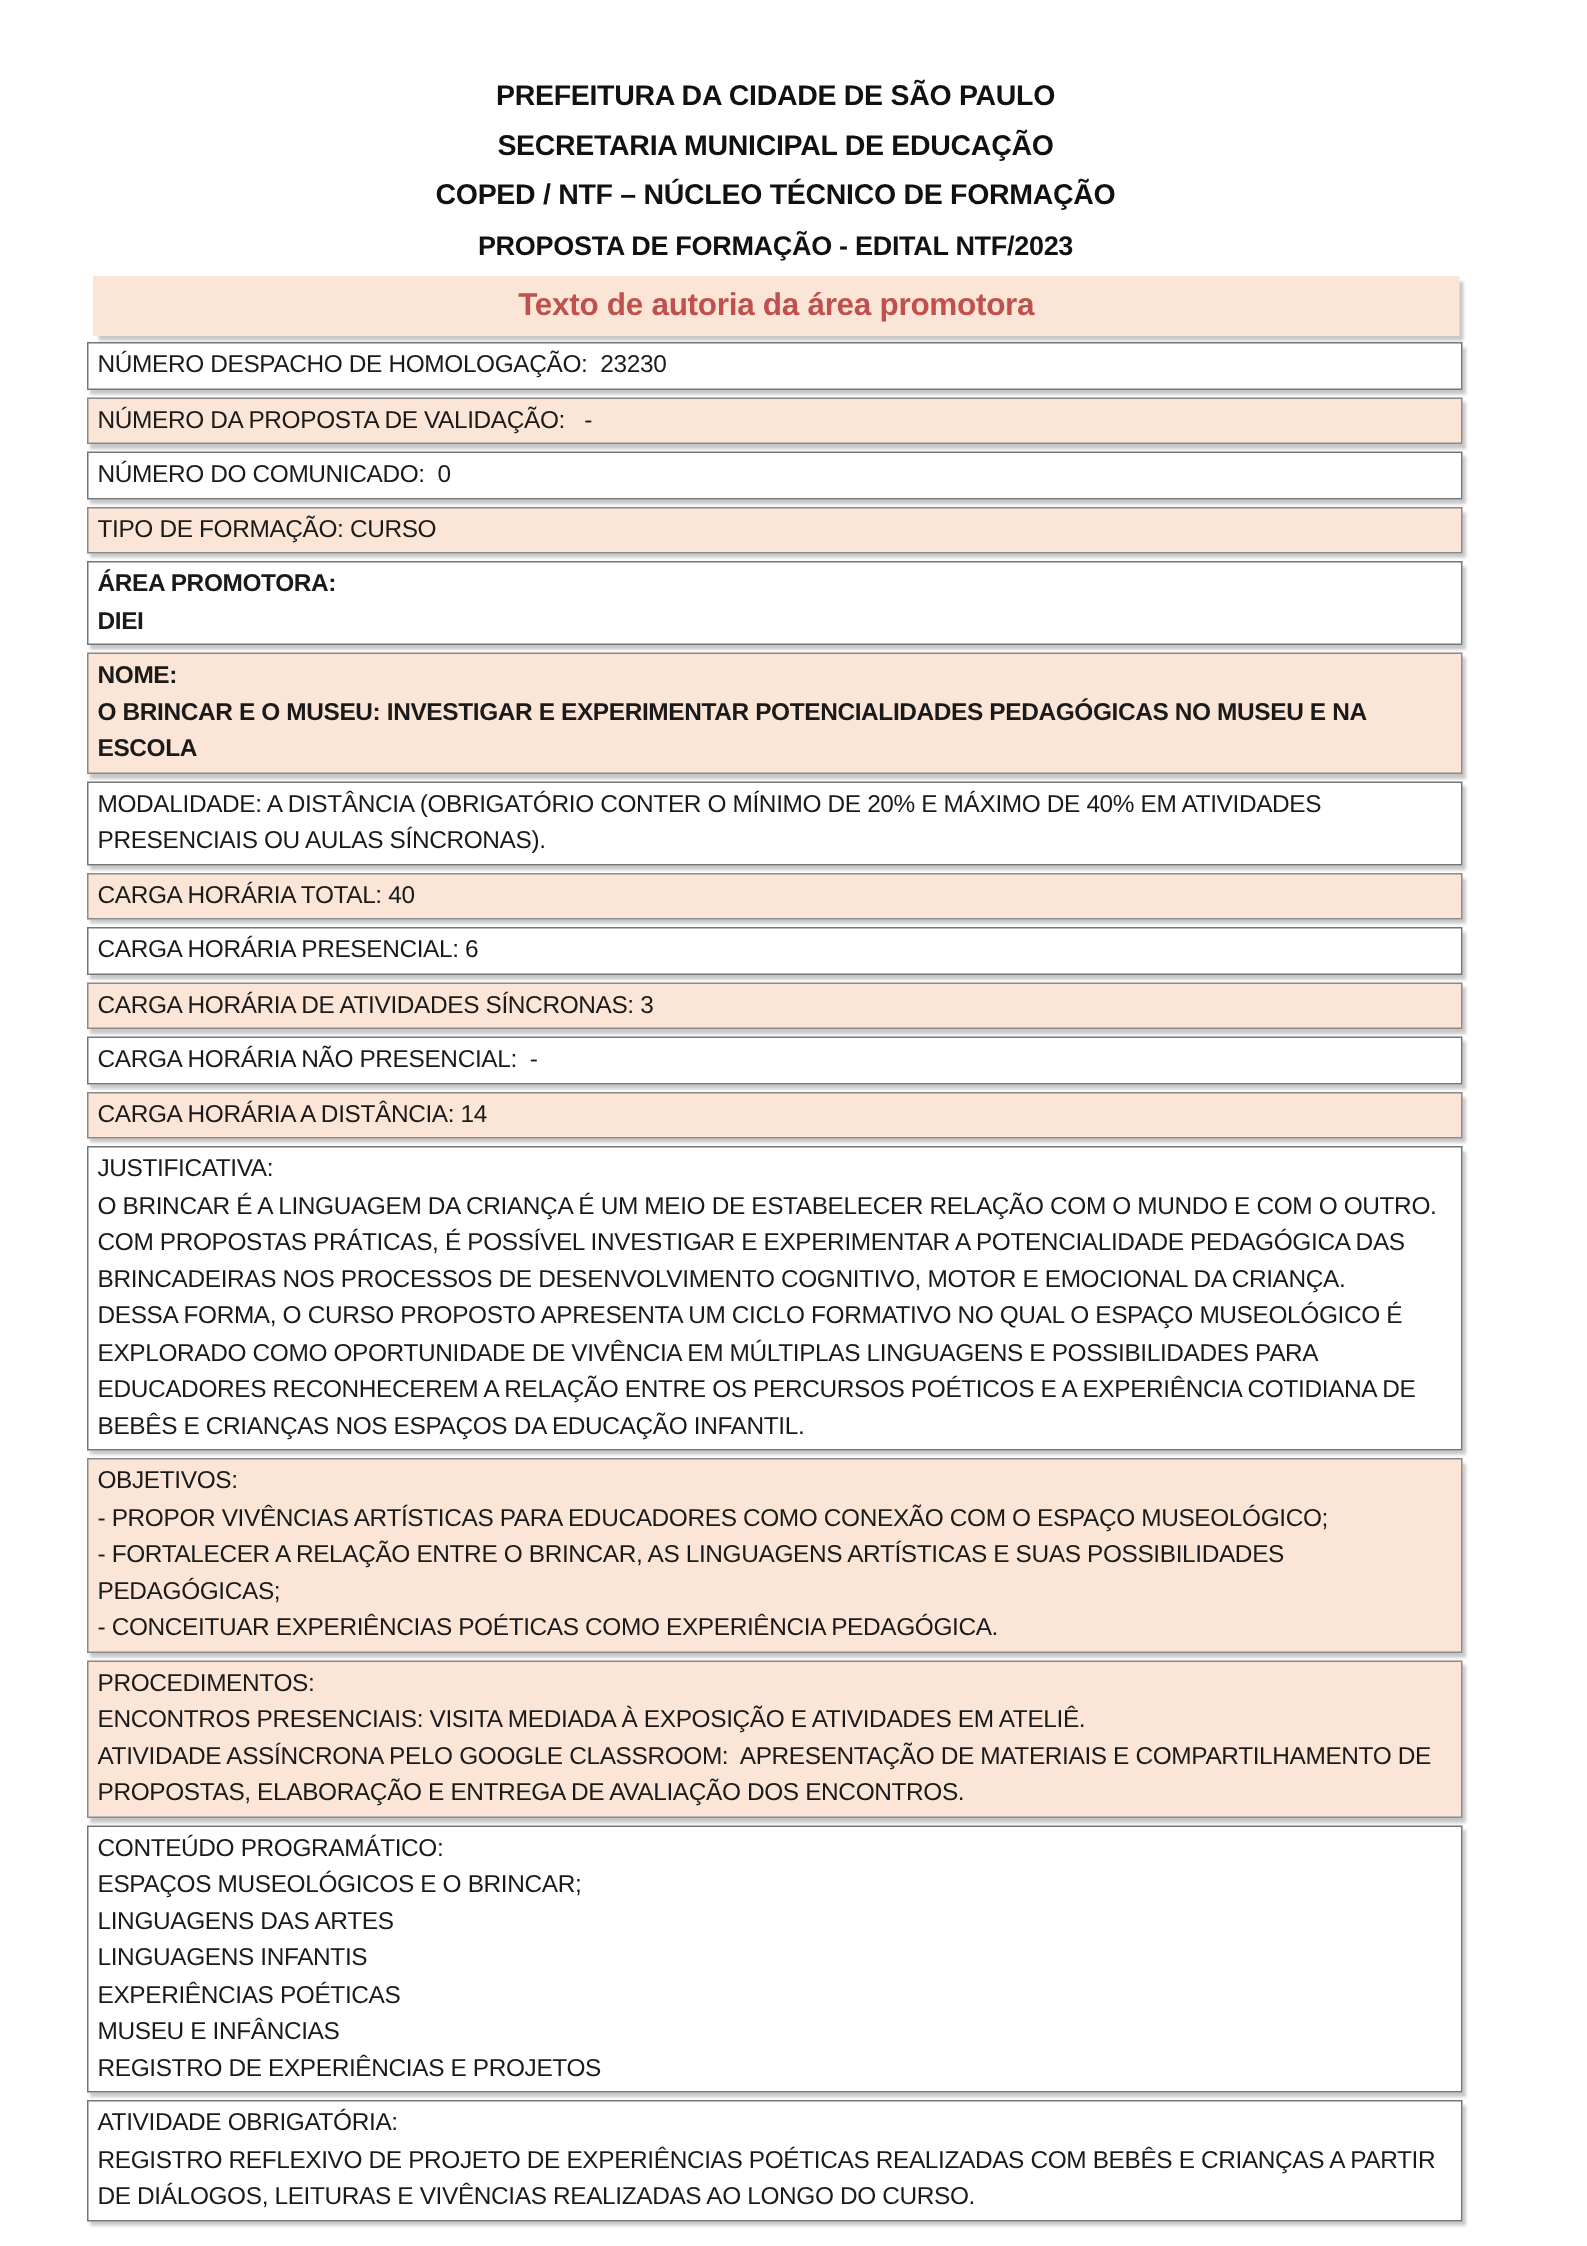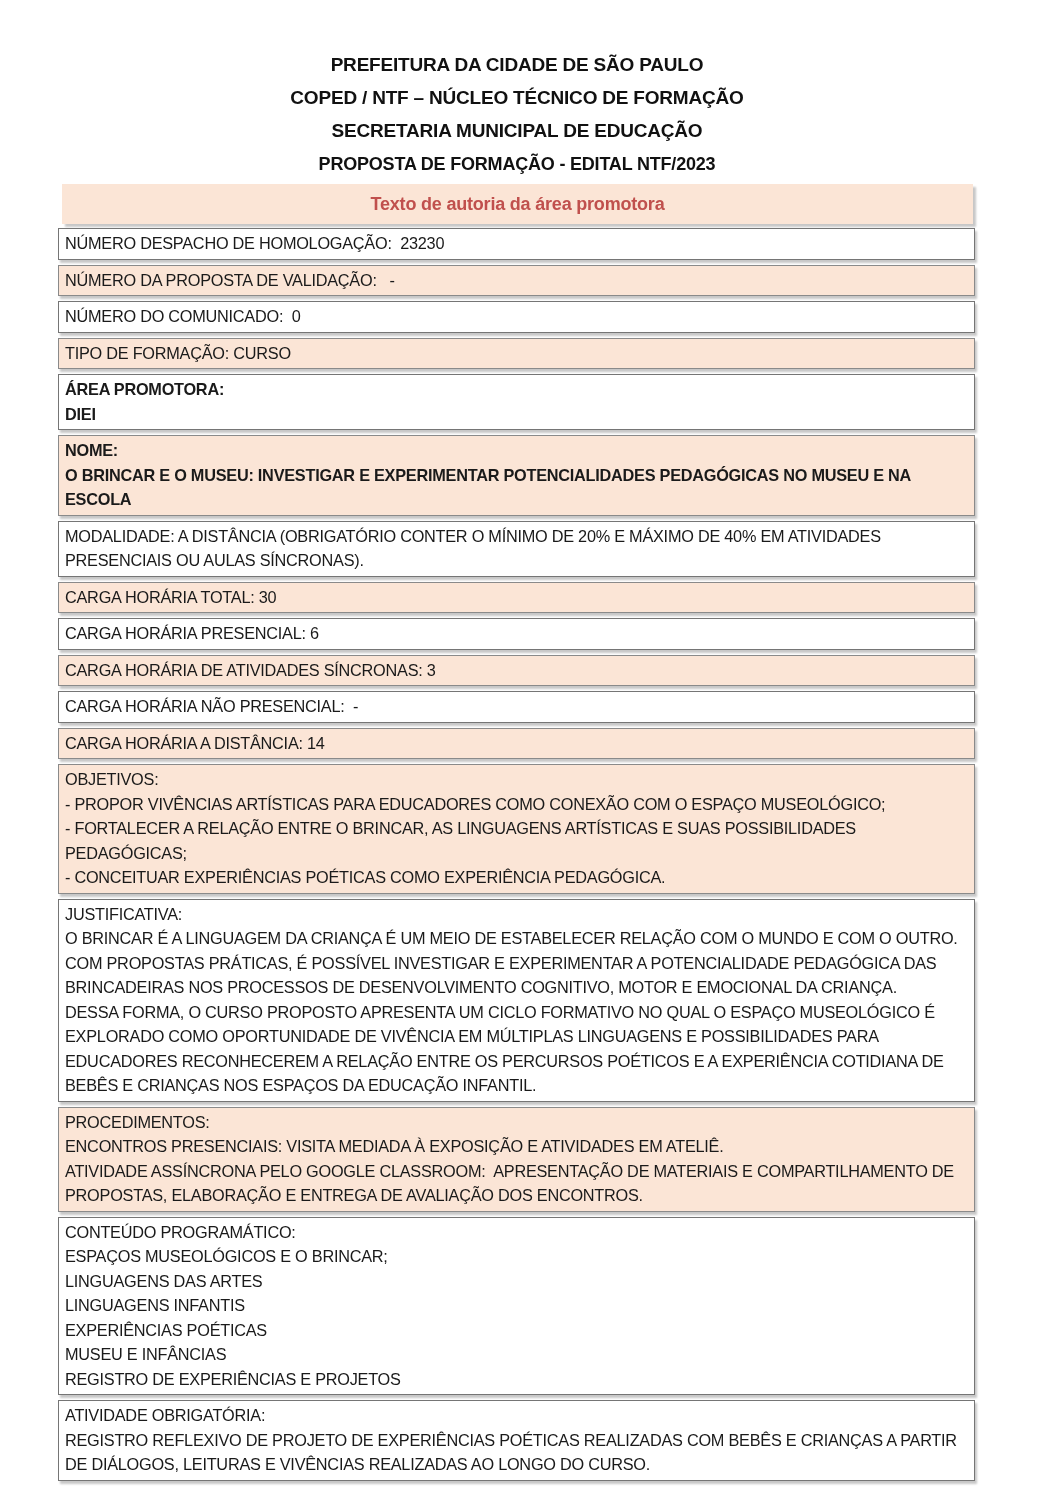--- a/index.html
+++ b/index.html
@@ -36,21 +36,21 @@
     line-height: 35px;
   }
   
   .banner {
     margin: 2px 0 4px 62px;
     width: 911px;
     height: 40px;
     line-height: 40px;
     background: #FBE5D6;
     color: #C0504D;
-    font-size: 18px;
+    font-size: 21px;
     font-weight: bold;
     text-align: center;
     letter-spacing: -0.2px;
     box-shadow: 3px 3px 2px rgba(0,0,0,0.22);
   }
   
   .rows {
     margin-left: 58px;
     width: 923px;
   }
@@ -75,49 +75,49 @@
     font-weight: bold;
   }
 </style>
 </head>
 <body>
 
 <div class="page">
 
   <div class="doc-header">
     <div class="header-line">PREFEITURA DA CIDADE DE SÃO PAULO</div>
+    <div class="header-line">SECRETARIA MUNICIPAL DE EDUCAÇÃO</div>
     <div class="header-line">COPED / NTF – NÚCLEO TÉCNICO DE FORMAÇÃO</div>
-    <div class="header-line">SECRETARIA MUNICIPAL DE EDUCAÇÃO</div>
     <div class="header-line doc-title">PROPOSTA DE FORMAÇÃO - EDITAL NTF/2023</div>
   </div>
 
   <div class="banner">Texto de autoria da área promotora</div>
 
   <div class="rows">
     <div class="row">NÚMERO DESPACHO DE HOMOLOGAÇÃO:  23230</div>
     <div class="row shaded">NÚMERO DA PROPOSTA DE VALIDAÇÃO:   -</div>
     <div class="row">NÚMERO DO COMUNICADO:  0</div>
     <div class="row shaded">TIPO DE FORMAÇÃO: CURSO</div>
     <div class="row bold">ÁREA PROMOTORA:
 DIEI</div>
     <div class="row shaded bold">NOME:
 O BRINCAR E O MUSEU: INVESTIGAR E EXPERIMENTAR POTENCIALIDADES PEDAGÓGICAS NO MUSEU E NA ESCOLA</div>
     <div class="row">MODALIDADE: A DISTÂNCIA (OBRIGATÓRIO CONTER O MÍNIMO DE 20% E MÁXIMO DE 40% EM ATIVIDADES PRESENCIAIS OU AULAS SÍNCRONAS).</div>
-    <div class="row shaded">CARGA HORÁRIA TOTAL: 30</div>
+    <div class="row shaded">CARGA HORÁRIA TOTAL: 40</div>
     <div class="row">CARGA HORÁRIA PRESENCIAL: 6</div>
     <div class="row shaded">CARGA HORÁRIA DE ATIVIDADES SÍNCRONAS: 3</div>
     <div class="row">CARGA HORÁRIA NÃO PRESENCIAL:  -</div>
     <div class="row shaded">CARGA HORÁRIA A DISTÂNCIA: 14</div>
+    <div class="row">JUSTIFICATIVA:
+O BRINCAR É A LINGUAGEM DA CRIANÇA É UM MEIO DE ESTABELECER RELAÇÃO COM O MUNDO E COM O OUTRO. COM PROPOSTAS PRÁTICAS, É POSSÍVEL INVESTIGAR E EXPERIMENTAR A POTENCIALIDADE PEDAGÓGICA DAS BRINCADEIRAS NOS PROCESSOS DE DESENVOLVIMENTO COGNITIVO, MOTOR E EMOCIONAL DA CRIANÇA.
+DESSA FORMA, O CURSO PROPOSTO APRESENTA UM CICLO FORMATIVO NO QUAL O ESPAÇO MUSEOLÓGICO É EXPLORADO COMO OPORTUNIDADE DE VIVÊNCIA EM MÚLTIPLAS LINGUAGENS E POSSIBILIDADES PARA EDUCADORES RECONHECEREM A RELAÇÃO ENTRE OS PERCURSOS POÉTICOS E A EXPERIÊNCIA COTIDIANA DE BEBÊS E CRIANÇAS NOS ESPAÇOS DA EDUCAÇÃO INFANTIL.</div>
     <div class="row shaded">OBJETIVOS:
 - PROPOR VIVÊNCIAS ARTÍSTICAS PARA EDUCADORES COMO CONEXÃO COM O ESPAÇO MUSEOLÓGICO;
 - FORTALECER A RELAÇÃO ENTRE O BRINCAR, AS LINGUAGENS ARTÍSTICAS E SUAS POSSIBILIDADES PEDAGÓGICAS;
 - CONCEITUAR EXPERIÊNCIAS POÉTICAS COMO EXPERIÊNCIA PEDAGÓGICA.</div>
-    <div class="row">JUSTIFICATIVA:
-O BRINCAR É A LINGUAGEM DA CRIANÇA É UM MEIO DE ESTABELECER RELAÇÃO COM O MUNDO E COM O OUTRO. COM PROPOSTAS PRÁTICAS, É POSSÍVEL INVESTIGAR E EXPERIMENTAR A POTENCIALIDADE PEDAGÓGICA DAS BRINCADEIRAS NOS PROCESSOS DE DESENVOLVIMENTO COGNITIVO, MOTOR E EMOCIONAL DA CRIANÇA.
-DESSA FORMA, O CURSO PROPOSTO APRESENTA UM CICLO FORMATIVO NO QUAL O ESPAÇO MUSEOLÓGICO É EXPLORADO COMO OPORTUNIDADE DE VIVÊNCIA EM MÚLTIPLAS LINGUAGENS E POSSIBILIDADES PARA EDUCADORES RECONHECEREM A RELAÇÃO ENTRE OS PERCURSOS POÉTICOS E A EXPERIÊNCIA COTIDIANA DE BEBÊS E CRIANÇAS NOS ESPAÇOS DA EDUCAÇÃO INFANTIL.</div>
     <div class="row shaded">PROCEDIMENTOS:
 ENCONTROS PRESENCIAIS: VISITA MEDIADA À EXPOSIÇÃO E ATIVIDADES EM ATELIÊ.
 ATIVIDADE ASSÍNCRONA PELO GOOGLE CLASSROOM:  APRESENTAÇÃO DE MATERIAIS E COMPARTILHAMENTO DE PROPOSTAS, ELABORAÇÃO E ENTREGA DE AVALIAÇÃO DOS ENCONTROS.</div>
     <div class="row">CONTEÚDO PROGRAMÁTICO:
 ESPAÇOS MUSEOLÓGICOS E O BRINCAR;
 LINGUAGENS DAS ARTES
 LINGUAGENS INFANTIS
 EXPERIÊNCIAS POÉTICAS
 MUSEU E INFÂNCIAS
 REGISTRO DE EXPERIÊNCIAS E PROJETOS</div>

